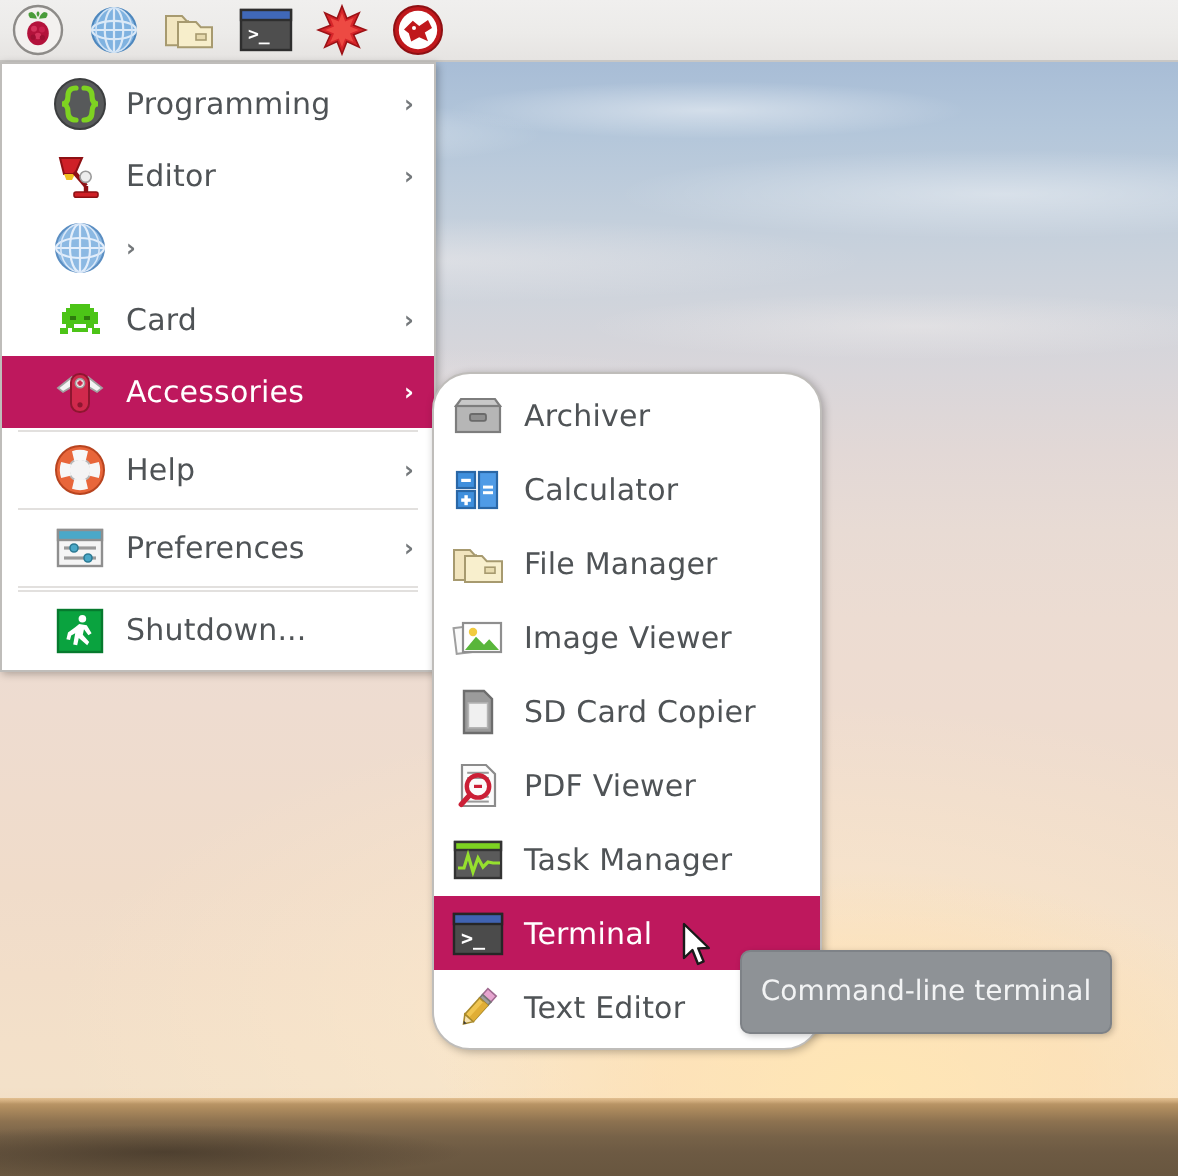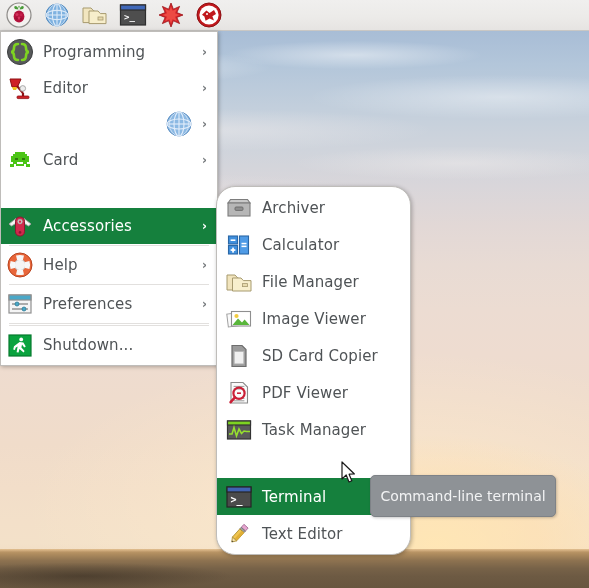--- a/index.html
+++ b/index.html
@@ -102,25 +102,24 @@
     box-shadow: 1px 1px 4px rgba(0,0,0,0.28);
     box-sizing: border-box;
     padding: 2px 0;
   }
   #main-menu { left: 0; top: 31px; width: 218px; }
   #sub-menu  { left: 216px; top: 186px; width: 195px; border-radius: 19px; }
 
   .mi {
     display: flex; align-items: center;
     height: 36px;
-    padding: 0 6px 0 4px;
+    padding: 0 6px 0 24px;
     box-sizing: border-box;
     cursor: pointer;
     position: relative;
-    justify-content: flex-end;
   }
   .mi .ico {
     width: 30px; height: 30px;
     flex: 0 0 30px;
     display: flex; align-items: center; justify-content: center;
     margin-right: 8px;
   }
   .mi .ico svg { display:block; }
   .mi .lbl {
     flex: 1 1 auto;
@@ -129,21 +128,21 @@
     white-space: nowrap;
     letter-spacing: 0.1px;
   }
   .mi .arr {
     flex: 0 0 auto;
     font-size: 12px;
     color: #74787b;
     font-weight: bold;
     padding-right: 4px;
   }
-  .mi.sel { background: #15803d; margin-top: 30px; }
+  .mi.sel { background: #be185d; }
   .mi.sel .lbl, .mi.sel .arr { color: #ffffff; }
 
   .sep {
     height: 1px;
     background: #e2e0de;
     margin: 1px 8px;
   }
 
   
   #sub-menu .mi { height: 37px; padding-left: 7px; }

